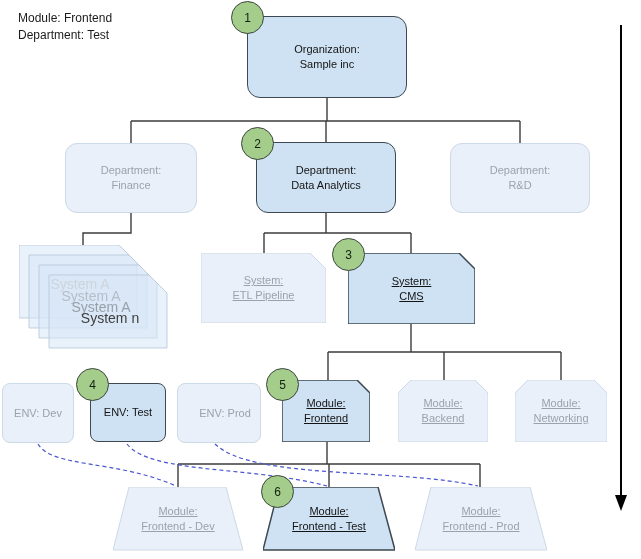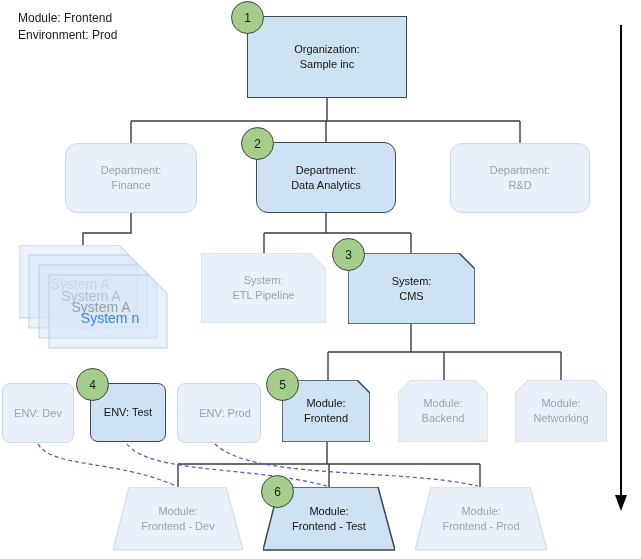--- a/index.html
+++ b/index.html
@@ -9,21 +9,21 @@
   }
   #wires{position:absolute;left:0;top:0;z-index:1;}
   .node{position:absolute;z-index:2;display:flex;align-items:center;justify-content:center;text-align:center;}
   .node .label{white-space:pre-line;line-height:1.35;font-size:11px;position:relative;z-index:2;}
   .hl{background:#cfe2f3;border:1.5px solid #3d4852;color:#141414;box-sizing:border-box;}
   .faded{background:#e9f0f9;border:1px solid #ccd9e6;color:#9aa2ab;box-sizing:border-box;}
   .rounded-lg{border-radius:12px;text-align:center;}
   .rounded-sm{border-radius:8px;}
   .shape-node{background:none;border:none;}
   .shape-node svg{position:absolute;left:0;top:0;z-index:1;}
-  .shape-node .label{z-index:2;}
+  .shape-node .label{z-index:2;text-decoration:underline;}
   .hl-text{color:#141414;}
   .faded-text{color:#9aa2ab;}
   .badge{
     position:absolute;z-index:5;width:33px;height:33px;border-radius:50%;
     background:#a4cd8c;border:1.5px solid #3c463c;box-sizing:border-box;
     display:flex;align-items:center;justify-content:center;
     font-size:12px;color:#13210f;
   }
   #context{position:absolute;left:18px;top:10px;z-index:3;font-size:12px;color:#1b1b1b;line-height:17px;}
   .stack-label{position:absolute;transform:translate(-50%,-50%);font-size:14px;white-space:nowrap;z-index:2;}
@@ -45,24 +45,24 @@
     <path d="M215,444 C252,480 398,468 478,486" fill="none" stroke="#4855cf" stroke-width="1.2" stroke-dasharray="4 3"></path>
 
     <g>
       <line x1="621" y1="25" x2="621" y2="497" stroke="#000000" stroke-width="2"></line>
       <polygon points="615,495 627,495 621,511" fill="#000000"></polygon>
     </g>
   </svg>
 
   <div id="context">
     <div>Module: Frontend</div>
-    <div>Environment: Prod</div>
+    <div>Department: Test</div>
   </div>
 
-  <div class="node hl" style="left:247px;top:16px;width:160px;height:82px;">
+  <div class="node hl" style="left:247px;top:16px;width:160px;height:82px;border-radius:13px;">
     <div class="label">Organization:
 Sample inc</div>
   </div>
   <div class="badge" style="left:231px;top:1px;">
     <span>1</span>
   </div>
 
   <div class="node faded rounded-lg" style="left:65px;top:143px;width:132px;height:70px;">
     <div class="label">Department:
 Finance</div>
@@ -82,21 +82,21 @@
   <div class="node shape-node" style="left:19px;top:245px;width:150px;height:105px;">
     <svg width="150" height="105">
       <polygon points="0,0 100,0 118,18 118,73 0,73" fill="#d7e6f6" fill-opacity="0.55" stroke="#b9cbdd" stroke-opacity="0.9"></polygon>
       <polygon points="10,10 110,10 128,28 128,83 10,83" fill="#d7e6f6" fill-opacity="0.55" stroke="#b9cbdd" stroke-opacity="0.9"></polygon>
       <polygon points="20,20 120,20 138,38 138,93 20,93" fill="#d7e6f6" fill-opacity="0.55" stroke="#b9cbdd" stroke-opacity="0.9"></polygon>
       <polygon points="30,30 130,30 148,48 148,103 30,103" fill="#d7e6f6" fill-opacity="0.55" stroke="#b9cbdd" stroke-opacity="0.9"></polygon>
     </svg>
     <span class="stack-label" style="left:61px;top:39px;color:#cdd4dd;">System A</span>
     <span class="stack-label" style="left:72px;top:51px;color:#b5bec8;">System A</span>
     <span class="stack-label" style="left:82px;top:62px;color:#98a1aa;">System A</span>
-    <span class="stack-label" style="left:91px;top:73px;color:#3b82f6;">System n</span>
+    <span class="stack-label" style="left:91px;top:73px;color:#404040;">System n</span>
   </div>
 
   <div class="node shape-node faded-text" style="left:201px;top:253px;width:125px;height:70px;">
     <svg width="125" height="70">
       <polygon points="0,0 109,0 125,16 125,70 0,70" fill="#e9f0f9" stroke="#ccd9e6"></polygon>
     </svg>
     <div class="label">System:
 ETL Pipeline</div>
   </div>
 

